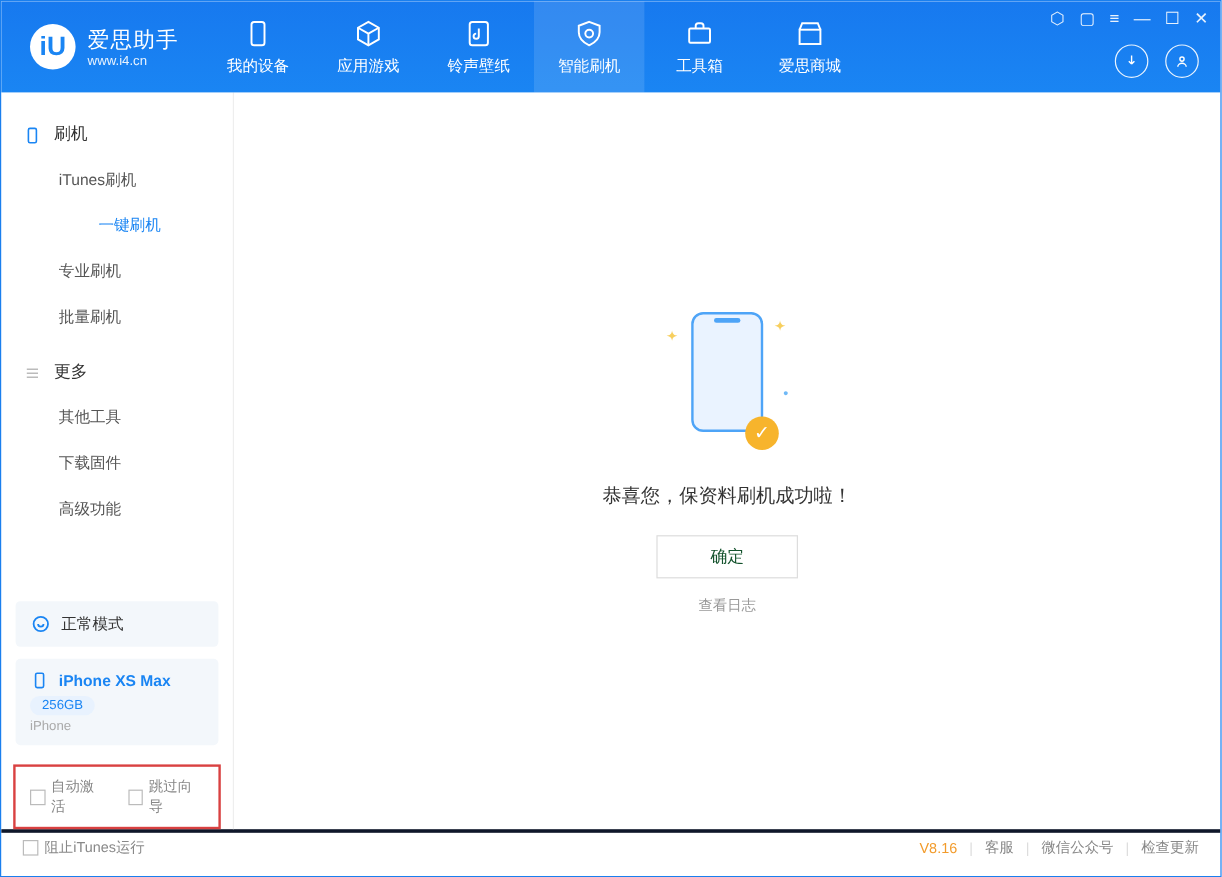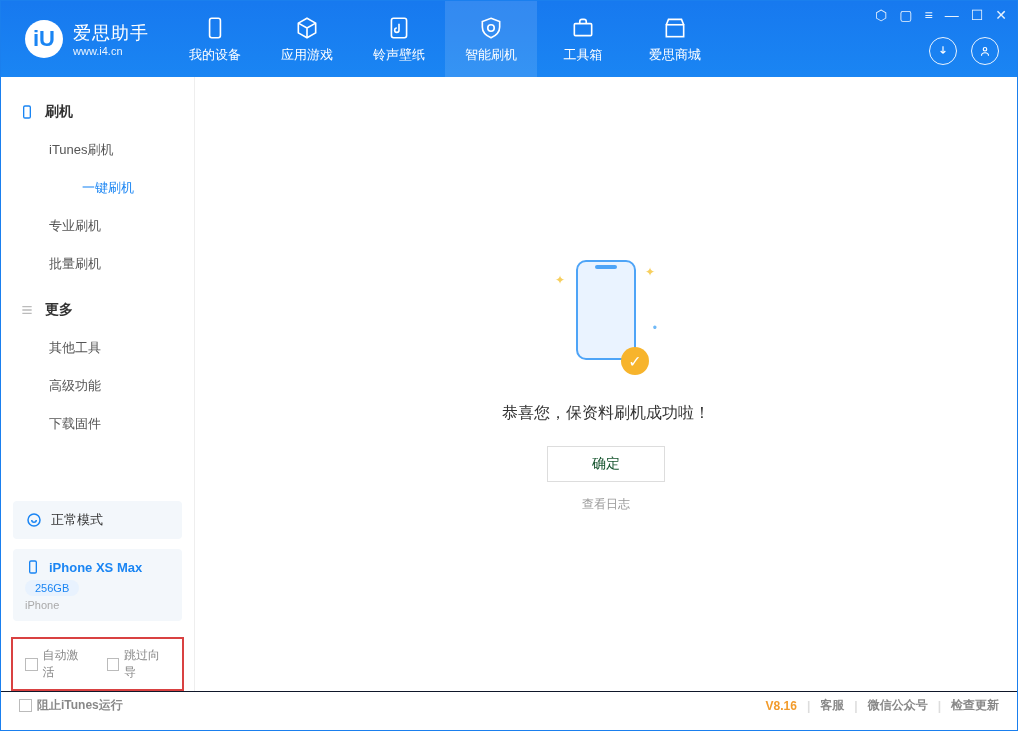--- a/index.html
+++ b/index.html
@@ -19,21 +19,21 @@
 
 .win-ctrls { position:absolute; top:6px; right:10px; display:flex; gap:12px; }
 .win-ctrls span { color:#fff; cursor:pointer; font-size:14px; opacity:.9;}
 
 .hdr-right { position:absolute; right:18px; bottom:12px; display:flex; gap:14px;}
 .circ-btn{width:28px;height:28px;border:1.5px solid rgba(255,255,255,.9);border-radius:50%;display:flex;align-items:center;justify-content:center;color:#fff;cursor:pointer;}
 
 .body{display:flex;height:614px;}
 .sidebar{width:194px;border-right:1px solid #eee;padding-top:12px;display:flex;flex-direction:column;}
 .side-sec{padding:4px 0;}
-.side-hd{display:flex;align-items:center;padding:10px 18px;color:#333;font-size:14px;font-weight:700;}
+.side-hd{display:flex;align-items:flex-end;padding:10px 18px;color:#333;font-size:14px;font-weight:400;}
 .side-hd svg{margin-right:10px;}
 .side-item{padding:10px 18px 10px 48px;color:#555;font-size:13px;cursor:pointer;}
 .side-item.active{color:#1a85f3;margin-left:33px;}
 
 .side-bottom{margin-top:auto;padding:0 12px 10px;}
 .mode-box{background:#f3f7fb;border-radius:4px;padding:10px 12px;display:flex;align-items:center;margin-bottom:10px;font-size:13px;color:#333;}
 .mode-box svg{margin-right:8px;}
 .dev-box{background:#f3f7fb;border-radius:4px;padding:10px 12px;font-size:12px;}
 .dev-name{color:#1a85f3;font-weight:600;font-size:13px;}
 .dev-badge{display:inline-block;background:#e8f2fe;color:#1a85f3;padding:2px 10px;border-radius:10px;font-size:11px;margin-top:5px;}
@@ -50,21 +50,21 @@
 .phone-check{width:28px;height:28px;background:#f7b42c;border-radius:50%;position:absolute;right:2px;bottom:0px;display:flex;align-items:center;justify-content:center;color:#fff;font-size:16px;}
 .sparkle{position:absolute;color:#f7cf5e;font-size:12px;}
 .sp1{left:-6px;top:18px;}
 .sp2{right:-4px;top:10px;}
 .sp3{right:-6px;bottom:40px;color:#6fb9f7;}
 
 .success-msg{font-size:16px;color:#333;margin-bottom:22px;}
 .ok-btn{border:1px solid #ddd;background:#fff;padding:8px 44px;font-size:14px;color:#14532d;cursor:pointer;margin-bottom:14px;}
 .view-log{color:#999;font-size:12px;cursor:pointer;}
 
-.statusbar{height:28px;border-top:1px solid #0f172a;display:flex;align-items:center;padding:0 18px;font-size:12px;color:#888;font-weight:bold;}
+.statusbar{height:28px;border-top:3px solid #0f172a;display:flex;align-items:center;padding:0 18px;font-size:12px;color:#888;}
 .statusbar .left{display:flex;align-items:center;}
 .statusbar .right{margin-left:auto;display:flex;align-items:center;gap:10px;}
 .statusbar .sep{color:#ddd;}
 .vtag{color:#f29b2b;}
 .slink{color:#888;cursor:pointer;}
 </style>
 </head>
 <body>
 
 <div class="header">
@@ -156,22 +156,22 @@
       <div class="side-item">批量刷机</div>
     </div>
     <div class="side-sec">
       <div class="side-hd">
         <svg width="16" height="16" viewBox="0 0 24 24" fill="none" stroke="#bbb" stroke-width="2">
             <path d="M5 7h14M5 12h14M5 17h14"></path>
           </svg>
         <span>更多</span>
       </div>
       <div class="side-item">其他工具</div>
+      <div class="side-item">下载固件</div>
       <div class="side-item">高级功能</div>
-      <div class="side-item">下载固件</div>
     </div>
 
     <div class="side-bottom">
       <div class="mode-box">
         <svg width="18" height="18" viewBox="0 0 24 24" fill="none" stroke="#1a85f3" stroke-width="2">
             <circle cx="12" cy="12" r="8"></circle>
             <path d="M9 12a3 3 0 106 0"></path>
           </svg>
         <span>正常模式</span>
       </div>

